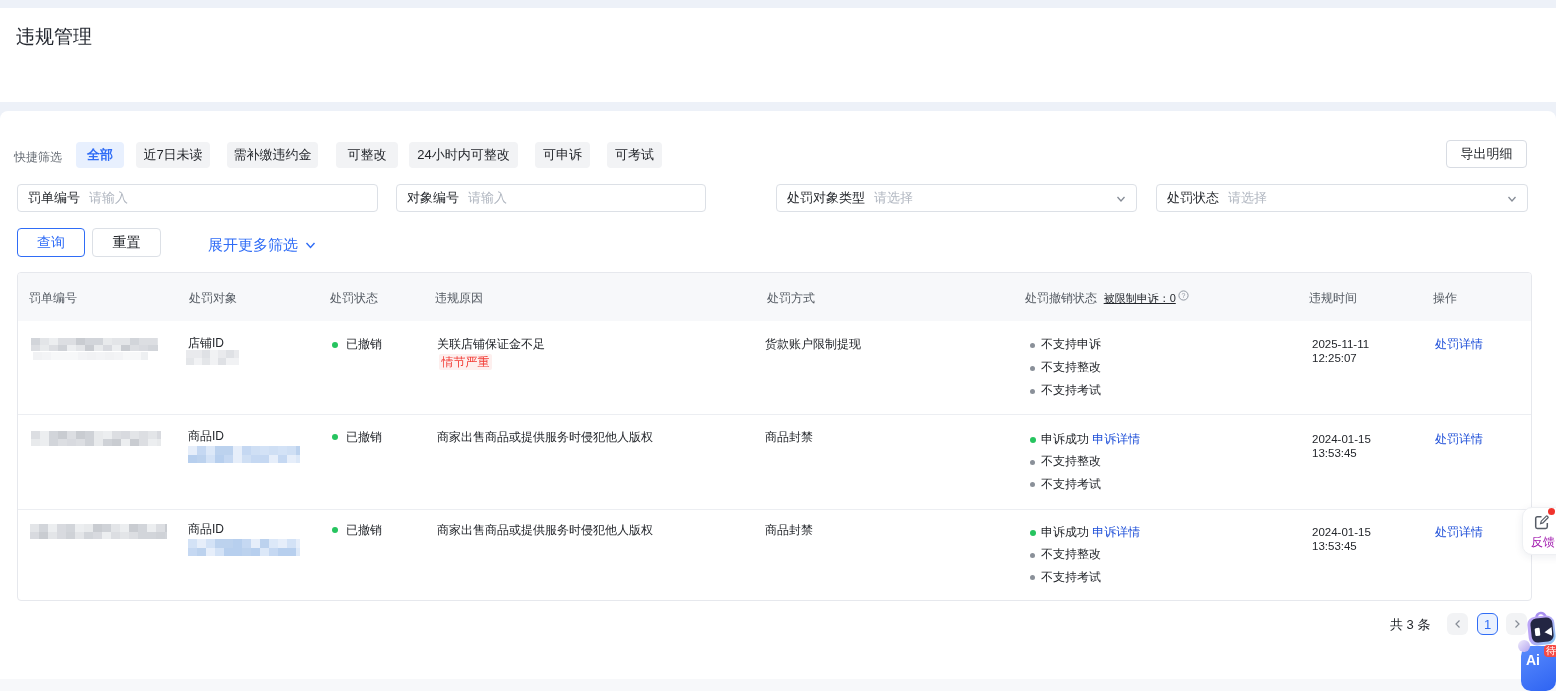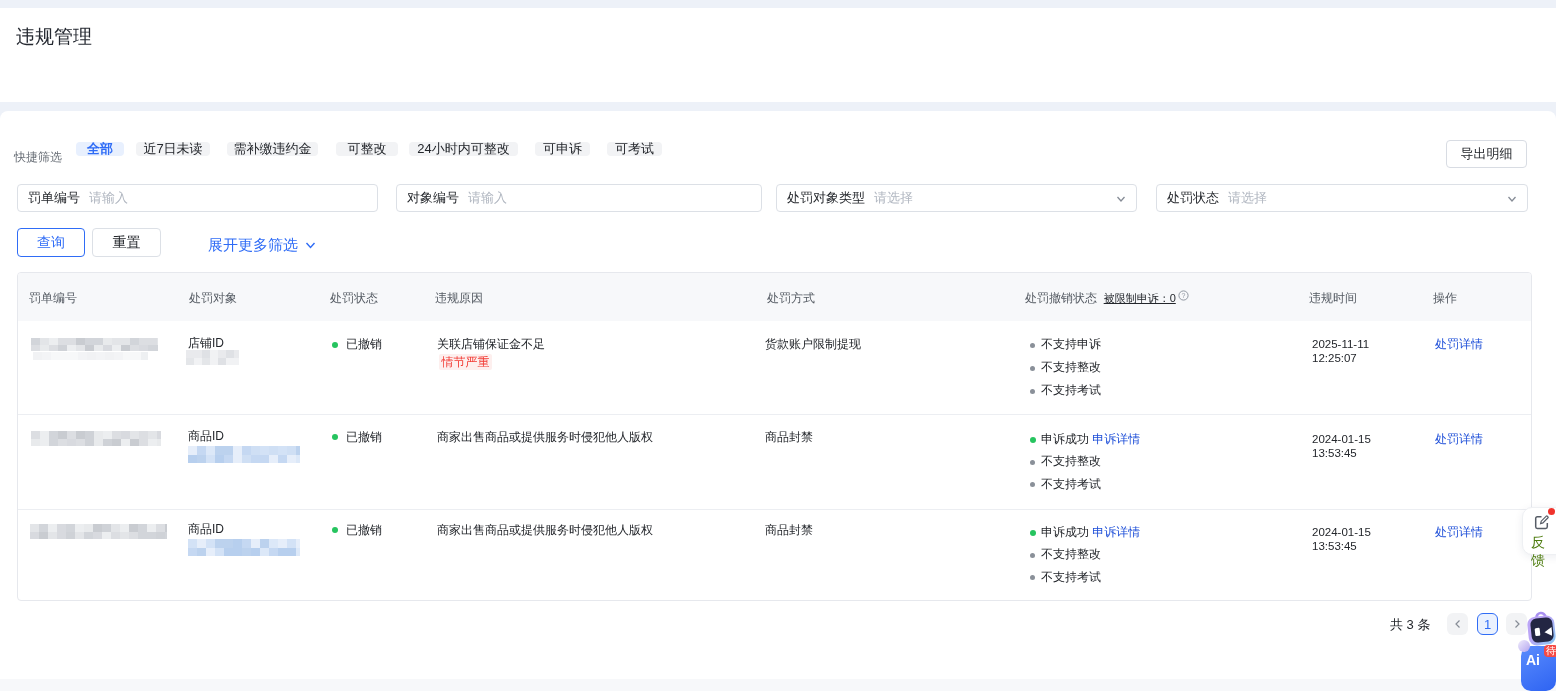--- a/index.html
+++ b/index.html
@@ -13,21 +13,21 @@
 .tabs { position:absolute; left:0; top:60px; height:32px; width:455px; border-bottom:1px solid #e6e8ed; }
 .tab { position:absolute; top:0px; font-size:17px; color:#252931; }
 .tabu { position:absolute; left:175px; top:32px; width:67px; height:3px; background:#2a66f0; border-radius:2px; }
 
 
 .ccard { position:absolute; left:0; top:111px; width:1556px; height:568px; background:#fff; border-radius:8px 8px 0 0; }
 .footstrip { position:absolute; left:0; top:679px; width:1556px; height:12px; background:#f7f8fa; }
 
 
 .qlabel { position:absolute; left:14px; top:149px; font-size:12px; color:#676d75; }
-.chip { position:absolute; top:142px; height:14px; border-radius:4px; background:#f2f3f5; color:#23262b; font-size:13px; display:flex; align-items:center; justify-content:center; }
+.chip { position:absolute; top:142px; height:26px; border-radius:4px; background:#f2f3f5; color:#23262b; font-size:13px; display:flex; align-items:center; justify-content:center; }
 .chip.on { background:#e8f0fe; color:#2f6cf6; font-weight:700; }
 .export { position:absolute; left:1446px; top:140px; width:81px; height:28px; background:#fff; border:1px solid #d8dce3; border-radius:4px; font-size:13px; color:#23262b; display:flex; align-items:center; justify-content:center; }
 
 
 .inp { position:absolute; top:184px; height:28px; border:1px solid #dce0e6; border-radius:4px; background:#fff; font-size:13px; display:flex; align-items:center; padding-left:10px; }
 .inp .lab { color:#23262b; margin-right:9px; }
 .inp .ph { color:#b0b6c0; }
 .inp svg.car { position:absolute; right:10px; top:9px; }
 
 
@@ -72,21 +72,21 @@
 <div class="chip" style="left:336px; width:62px;">可整改</div>
 <div class="chip" style="left:409px; width:109px;">24小时内可整改</div>
 <div class="chip" style="left:535px; width:55px;">可申诉</div>
 <div class="chip" style="left:607px; width:55px;">可考试</div>
 <div class="export">导出明细</div>
 
 <div class="inp" style="left:17px; width:361px;">
     <span class="lab">罚单编号</span>
     <span class="ph">请输入</span>
   </div>
-<div class="inp" style="left:396px; width:366px;">
+<div class="inp" style="left:396px; width:310px;">
     <span class="lab">对象编号</span>
     <span class="ph">请输入</span>
   </div>
 <div class="inp" style="left:776px; width:361px;">
     <span class="lab">处罚对象类型</span>
     <span class="ph">请选择</span>
   <svg class="car" width="10" height="10" viewBox="0 0 10 10">
       <polyline points="1.5,3 5,7 8.5,3" fill="none" stroke="#868c96" stroke-width="1.3"></polyline>
     </svg>
 </div>
@@ -366,21 +366,21 @@
     </svg>
   </div>
 
 <div class="fbk"></div>
 
 <svg class="abs" style="left:1533px; top:513px;" width="18" height="18" viewBox="0 0 18 18">
   <path d="M14.3 10 V13.8 a1.6 1.6 0 0 1 -1.6 1.6 H4.3 A1.6 1.6 0 0 1 2.7 13.8 V5.4 A1.6 1.6 0 0 1 4.3 3.8 h4.2" fill="none" stroke="#565c66" stroke-width="1.5"></path>
   <path d="M7.6 10.6 L8.2 8.2 L13.3 3.1 a0.7 0.7 0 0 1 1 0 L15 3.8 a0.7 0.7 0 0 1 0 1 L9.9 9.9 Z" fill="none" stroke="#565c66" stroke-width="1.2"></path>
 </svg>
 <div class="abs" style="left:1548px; top:508px; width:7px; height:7px; border-radius:50%; background:#f0332c;"></div>
-<div class="abs" style="left:1531px; top:534px; font-size:14px; color:#4d7c0f;">反馈</div>
+<div class="abs" style="left:1531px; top:534px; font-size:12px; color:#a21caf;">反馈</div>
 
 <div class="abs" style="left:1521px; top:646px; width:35px; height:45px; border-radius:10px; background:linear-gradient(150deg,#5a8cfd,#2e63f2);"></div>
 <div class="abs" style="left:1526px; top:652px; font-size:14px; font-weight:700; color:#fff;">Ai</div>
 <div class="abs" style="left:1518px; top:640px; width:12px; height:12px; border-radius:50%; background:linear-gradient(135deg,#f0ecfc,#b4a5ef);"></div>
 <svg class="abs" style="left:1534px; top:608px;" width="14" height="10" viewBox="0 0 14 10">
     <path d="M2.5 10 A4.5 4.5 0 0 1 11.5 9" fill="none" stroke="#a88ff0" stroke-width="2.6"></path>
   </svg>
 <div class="abs" style="left:1528px; top:615.5px; width:27px; height:28.5px; border-radius:8px; background:linear-gradient(135deg,#bba6f6 40%,#86c9f3); transform:rotate(-6deg);"></div>
 <div class="abs" style="left:1530.5px; top:618px; width:22px; height:23.5px; border-radius:6px; background:#232643; transform:rotate(-6deg);"></div>
 <div class="abs" style="left:1534.5px; top:627.5px; width:4.5px; height:8px; border-radius:1.2px; background:#fff; transform:rotate(-6deg);"></div>

